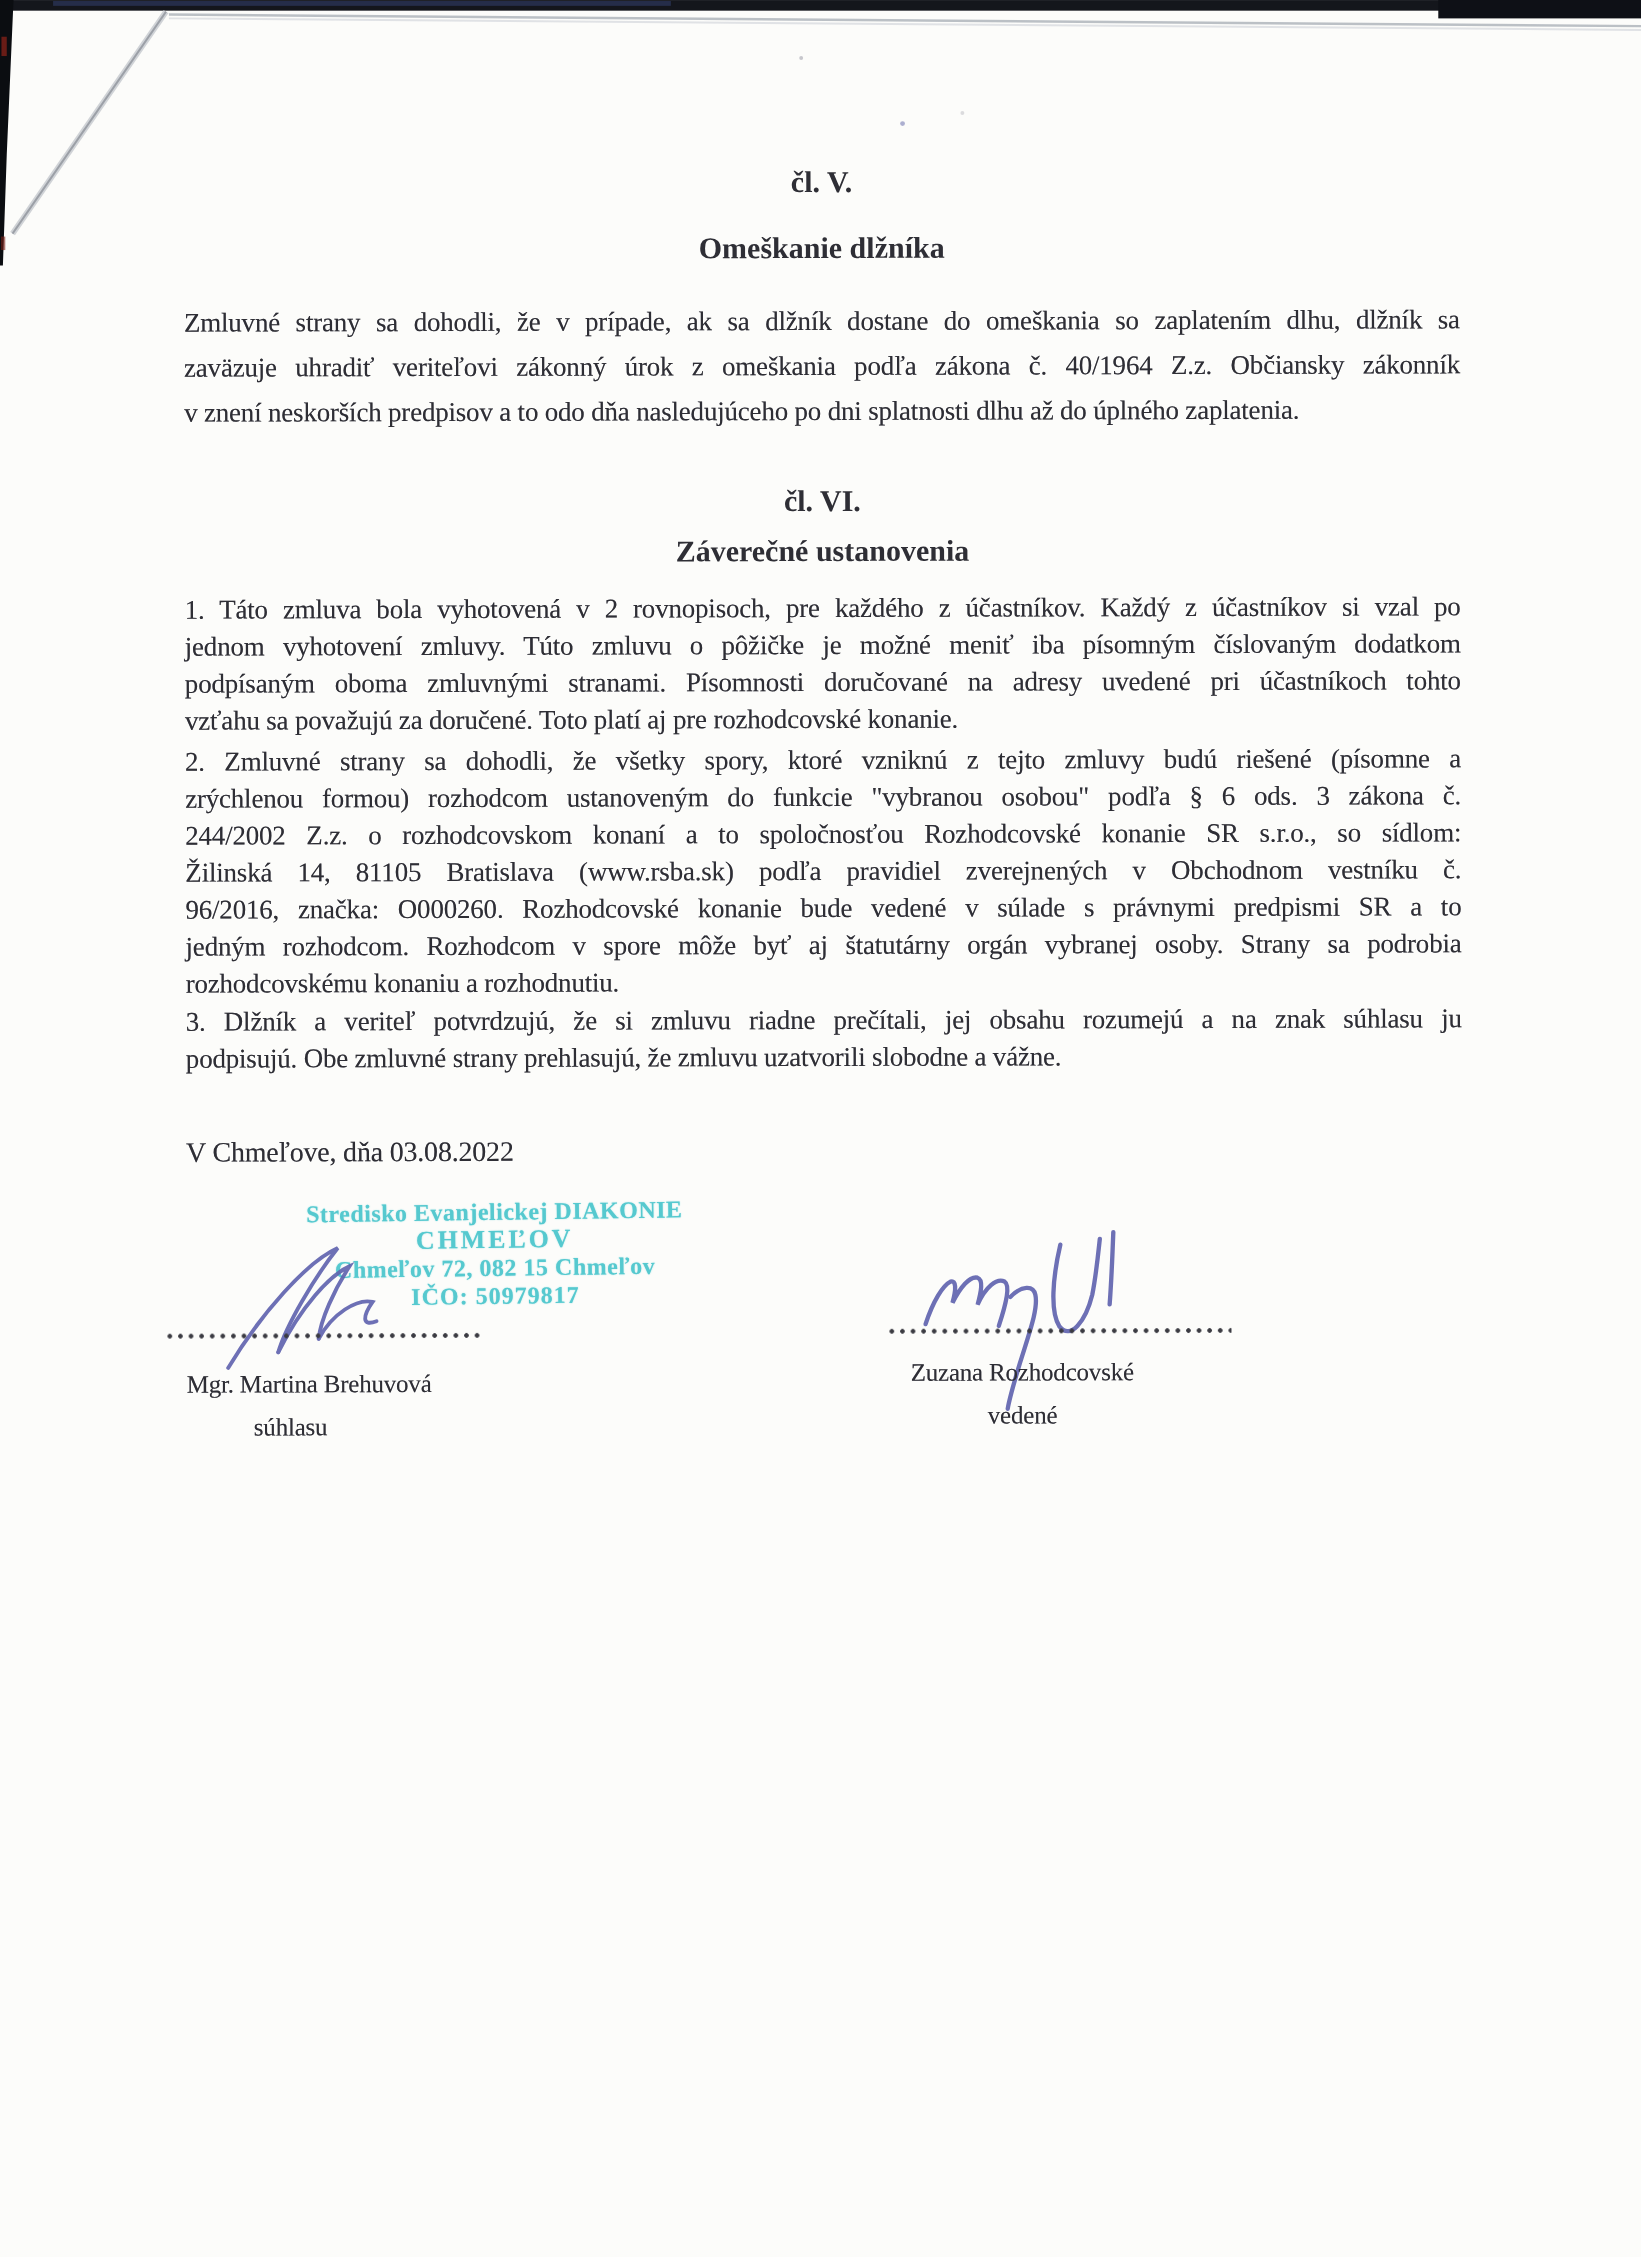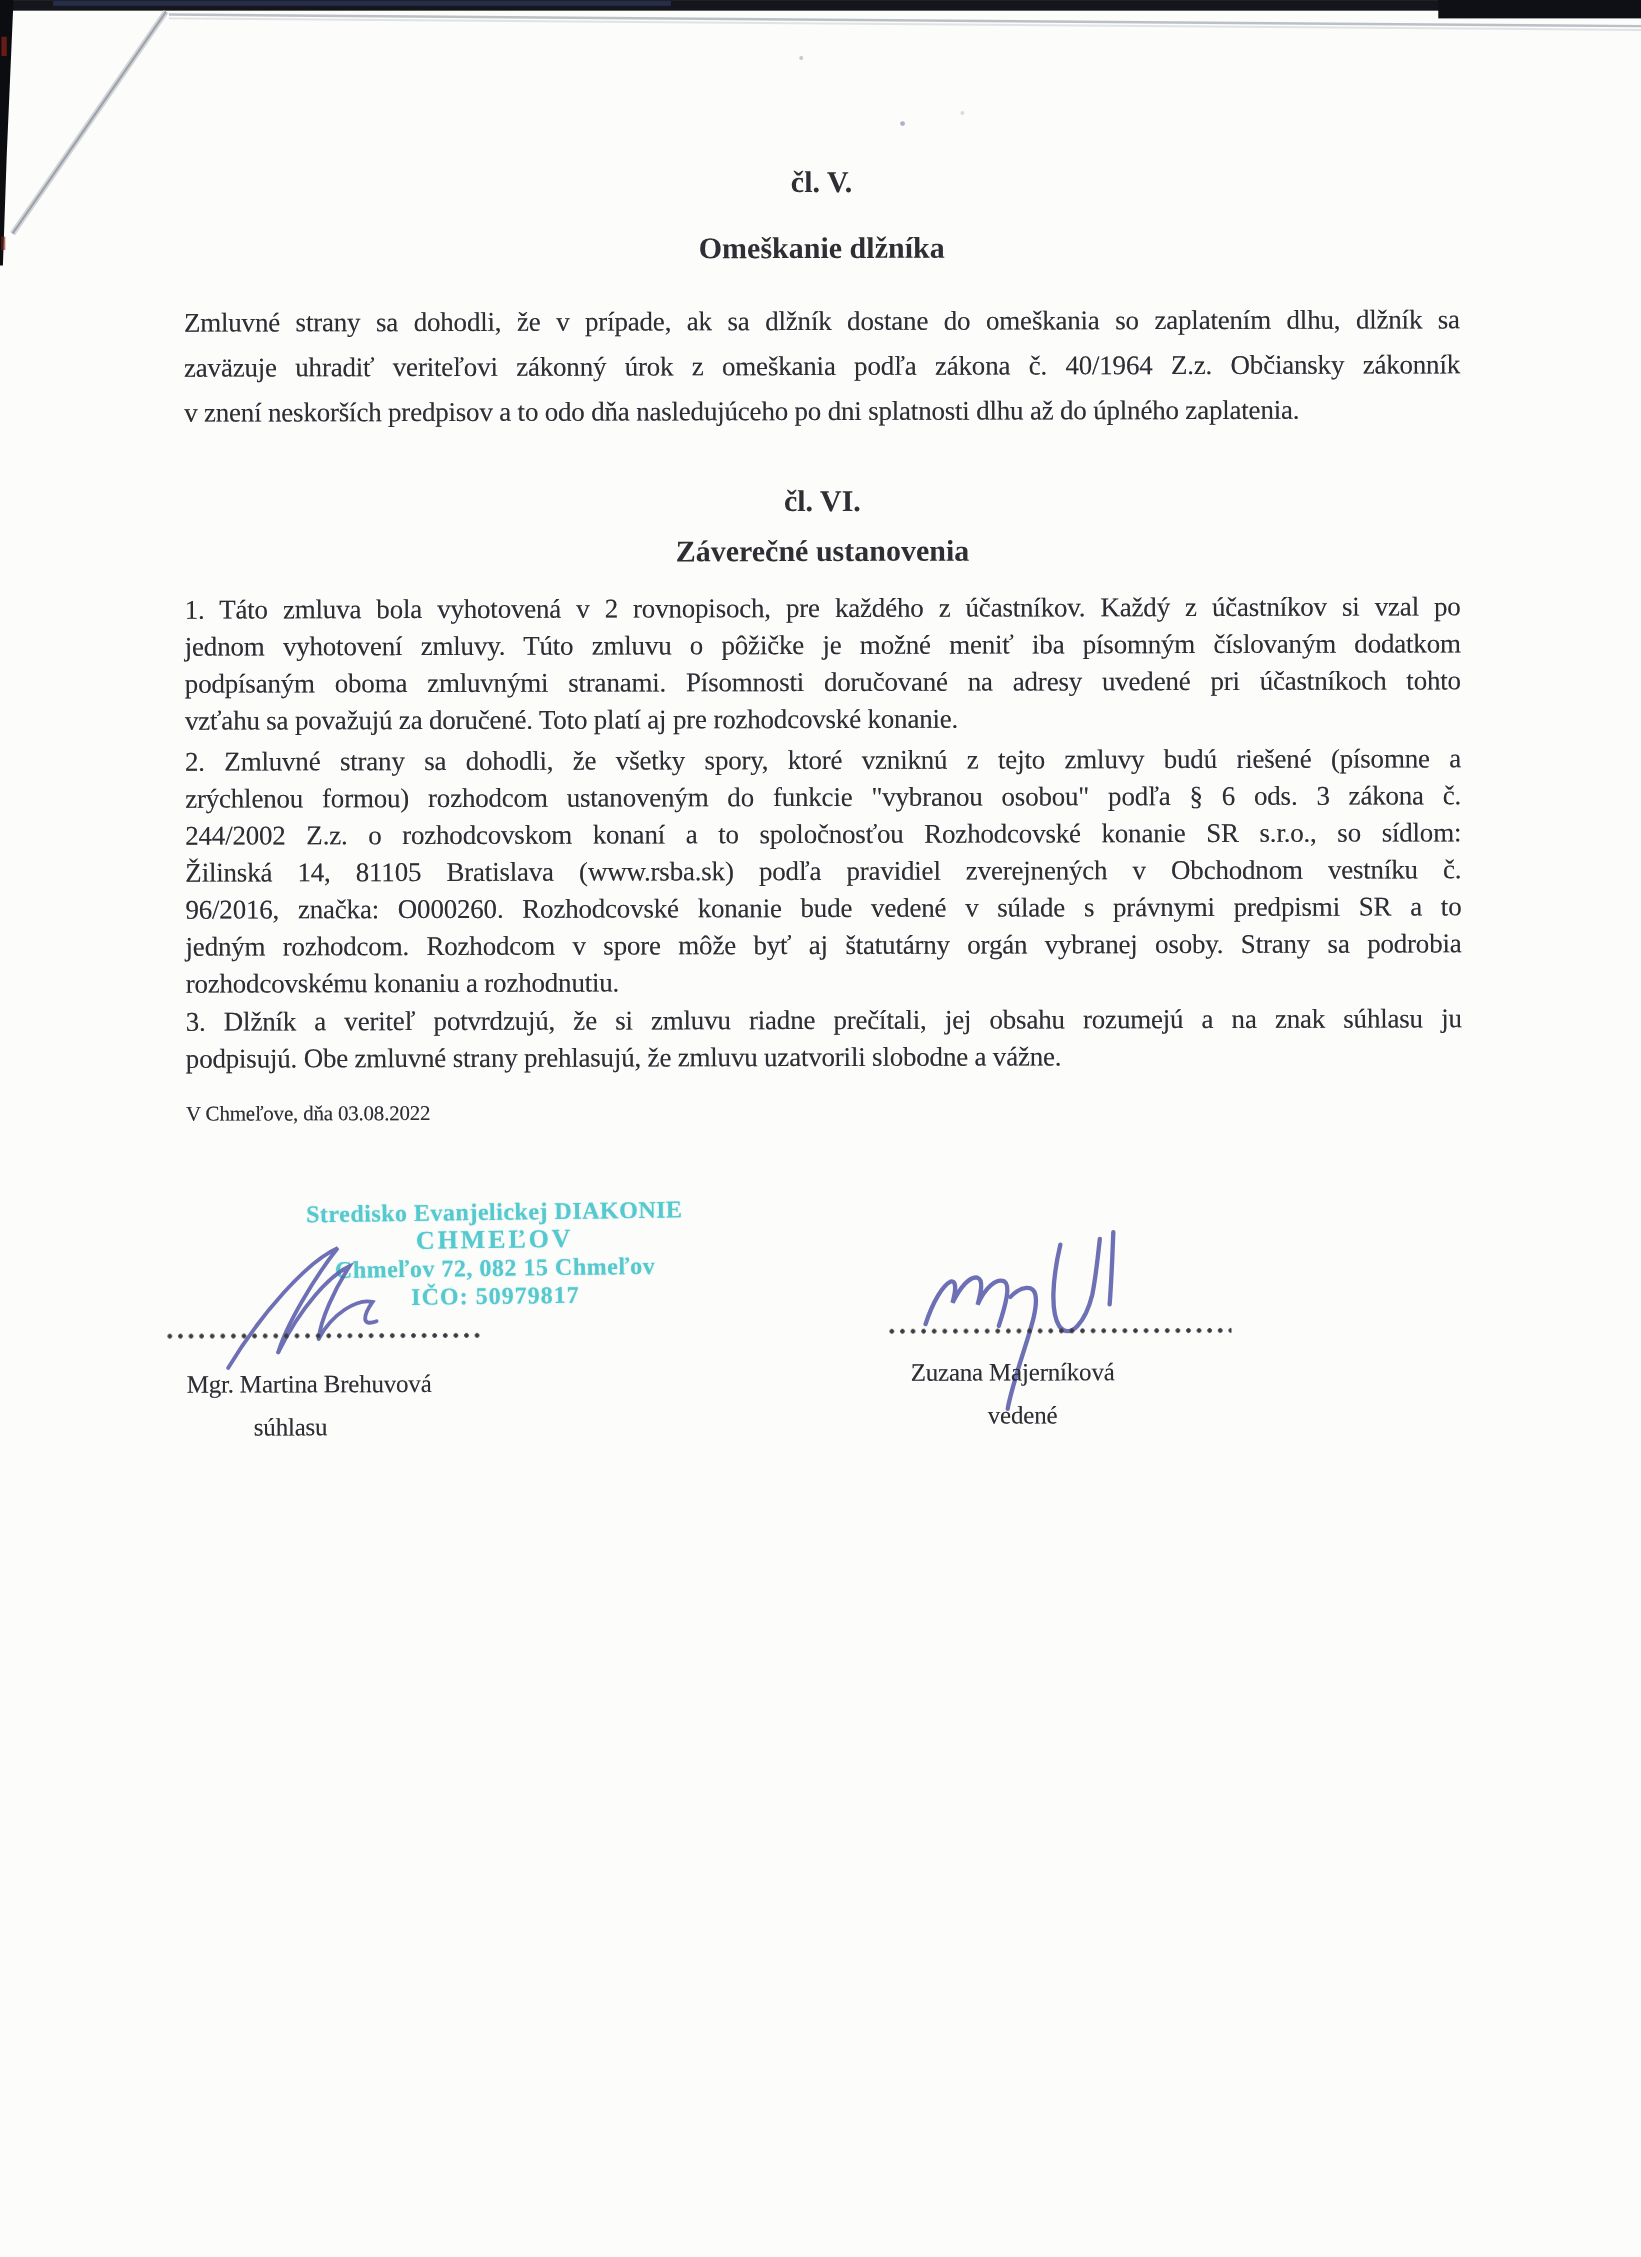--- a/index.html
+++ b/index.html
@@ -21,22 +21,22 @@
     text-align:justify; text-align-last:justify;
     text-shadow:0 0 0.5px rgba(40,40,55,.45);
     white-space:nowrap; 
   }
   .para.loose .line { line-height:45px; }
   .line.last { text-align-last:left; }
   
   .line { white-space:normal; }
 
   .date-line {
-    position:absolute; left:186px; top:1100px;
-    font-size:21px; letter-spacing:-0.2px;
+    position:absolute; left:186px; top:1135px;
+    font-size:28px; letter-spacing:-0.2px;
     text-shadow:0 0 0.5px rgba(40,40,55,.45);
   }
 
   .stamp {
     position:absolute; left:294px; top:1197px; width:401px;
     text-align:center; transform:rotate(-0.6deg);
     color:#49c5cc; opacity:.92;
     text-shadow:0 0 1.4px rgba(73,197,204,.65);
     font-weight:bold;
   }
@@ -149,18 +149,18 @@
         <path d="M 150,18 C 142,52 139,88 149,103 C 160,117 176,98 183,70 C 187,50 189,30 191,12"></path>
         <path d="M 205,5 C 204,30 203,55 201,80"></path>
       </g>
     </svg>
 
     <div class="dots left"></div>
     <div class="dots right"></div>
 
     <div class="sign-name name-left">Mgr. Martina Brehuvová</div>
     <div class="sign-name role-left">súhlasu</div>
-    <div class="sign-name name-right">Zuzana Majerníková</div>
+    <div class="sign-name name-right">Zuzana Rozhodcovské</div>
     <div class="sign-name role-right">vedené</div>
 
   </div>
 </div>
 
 
 </body></html>

